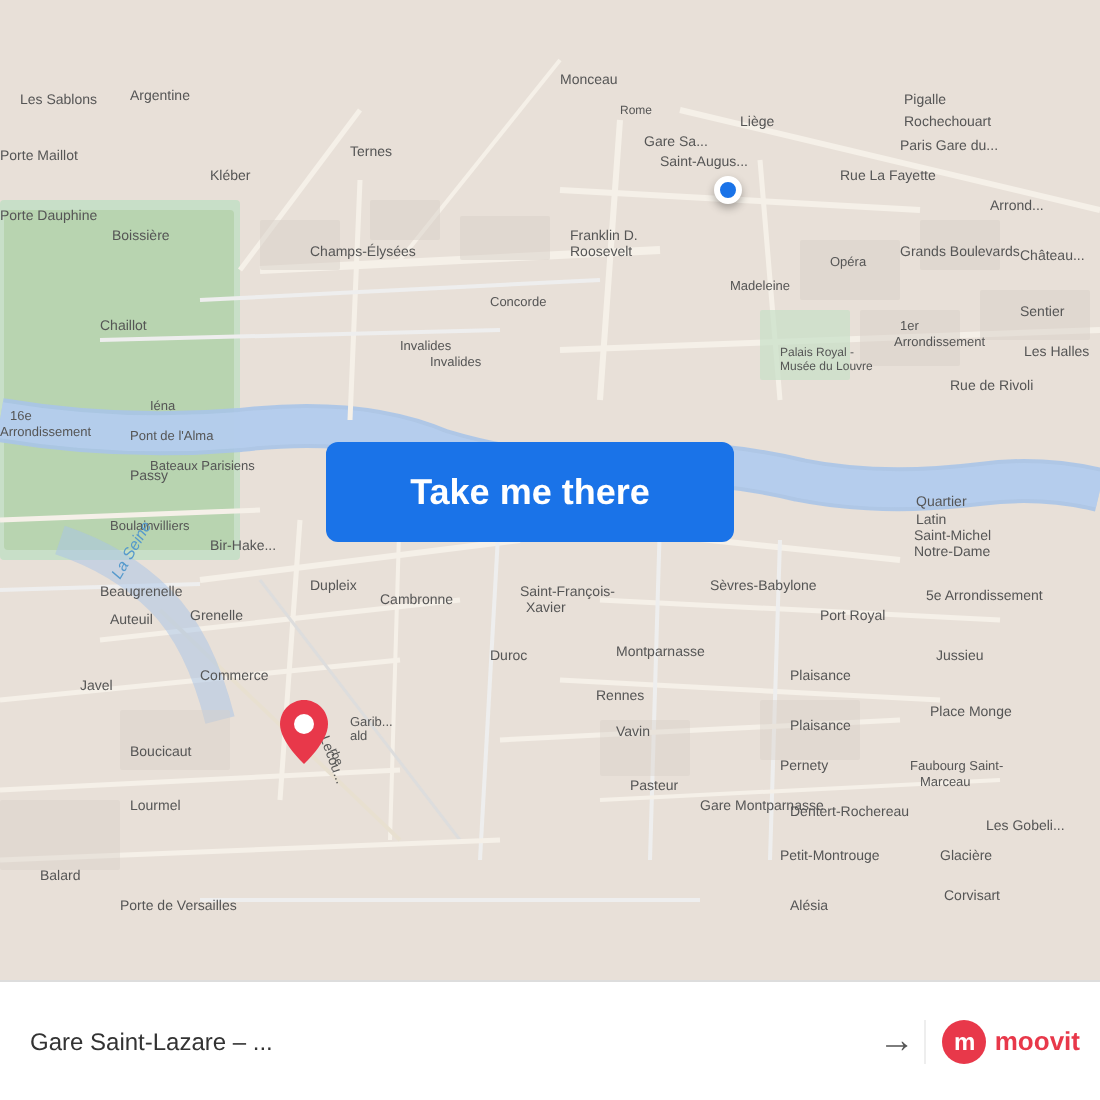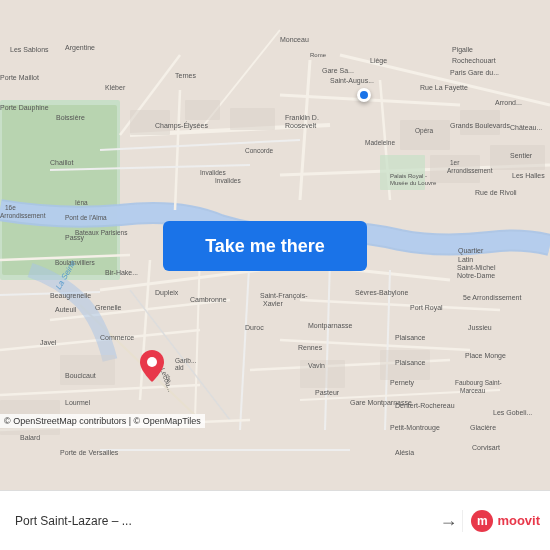--- a/index.html
+++ b/index.html
@@ -293,23 +293,22 @@
   <div class="origin-marker" style="top: 88px; left: 357px;">
   </div>
 
   <svg style="position:absolute; top:350px; left:140px; z-index:9;" width="24" height="32" viewBox="0 0 24 32">
     <path d="M12 0 C5.4 0 0 5.4 0 12 C0 21 12 32 12 32 C12 32 24 21 24 12 C24 5.4 18.6 0 12 0 Z" fill="#e8384a"></path>
     <circle cx="12" cy="12" r="5" fill="white"></circle>
   </svg>
 
   <button id="take-me-there-btn">Take me there</button>
 
-  <div id="osm-attribution">© OpenStreetMap contributors | © OpenMapTiles</div>
 </div>
 
 <div id="bottom-bar">
-  <span class="route-from">Port Saint-Lazare – ...</span>
+  <span class="route-from">Gare Saint-Lazare – ...</span>
   <span class="route-arrow">→</span>
   <div class="moovit-logo">
     <div class="m-circle">m</div>
     <span>moovit</span>
   </div>
 </div>
 
 </body></html>

